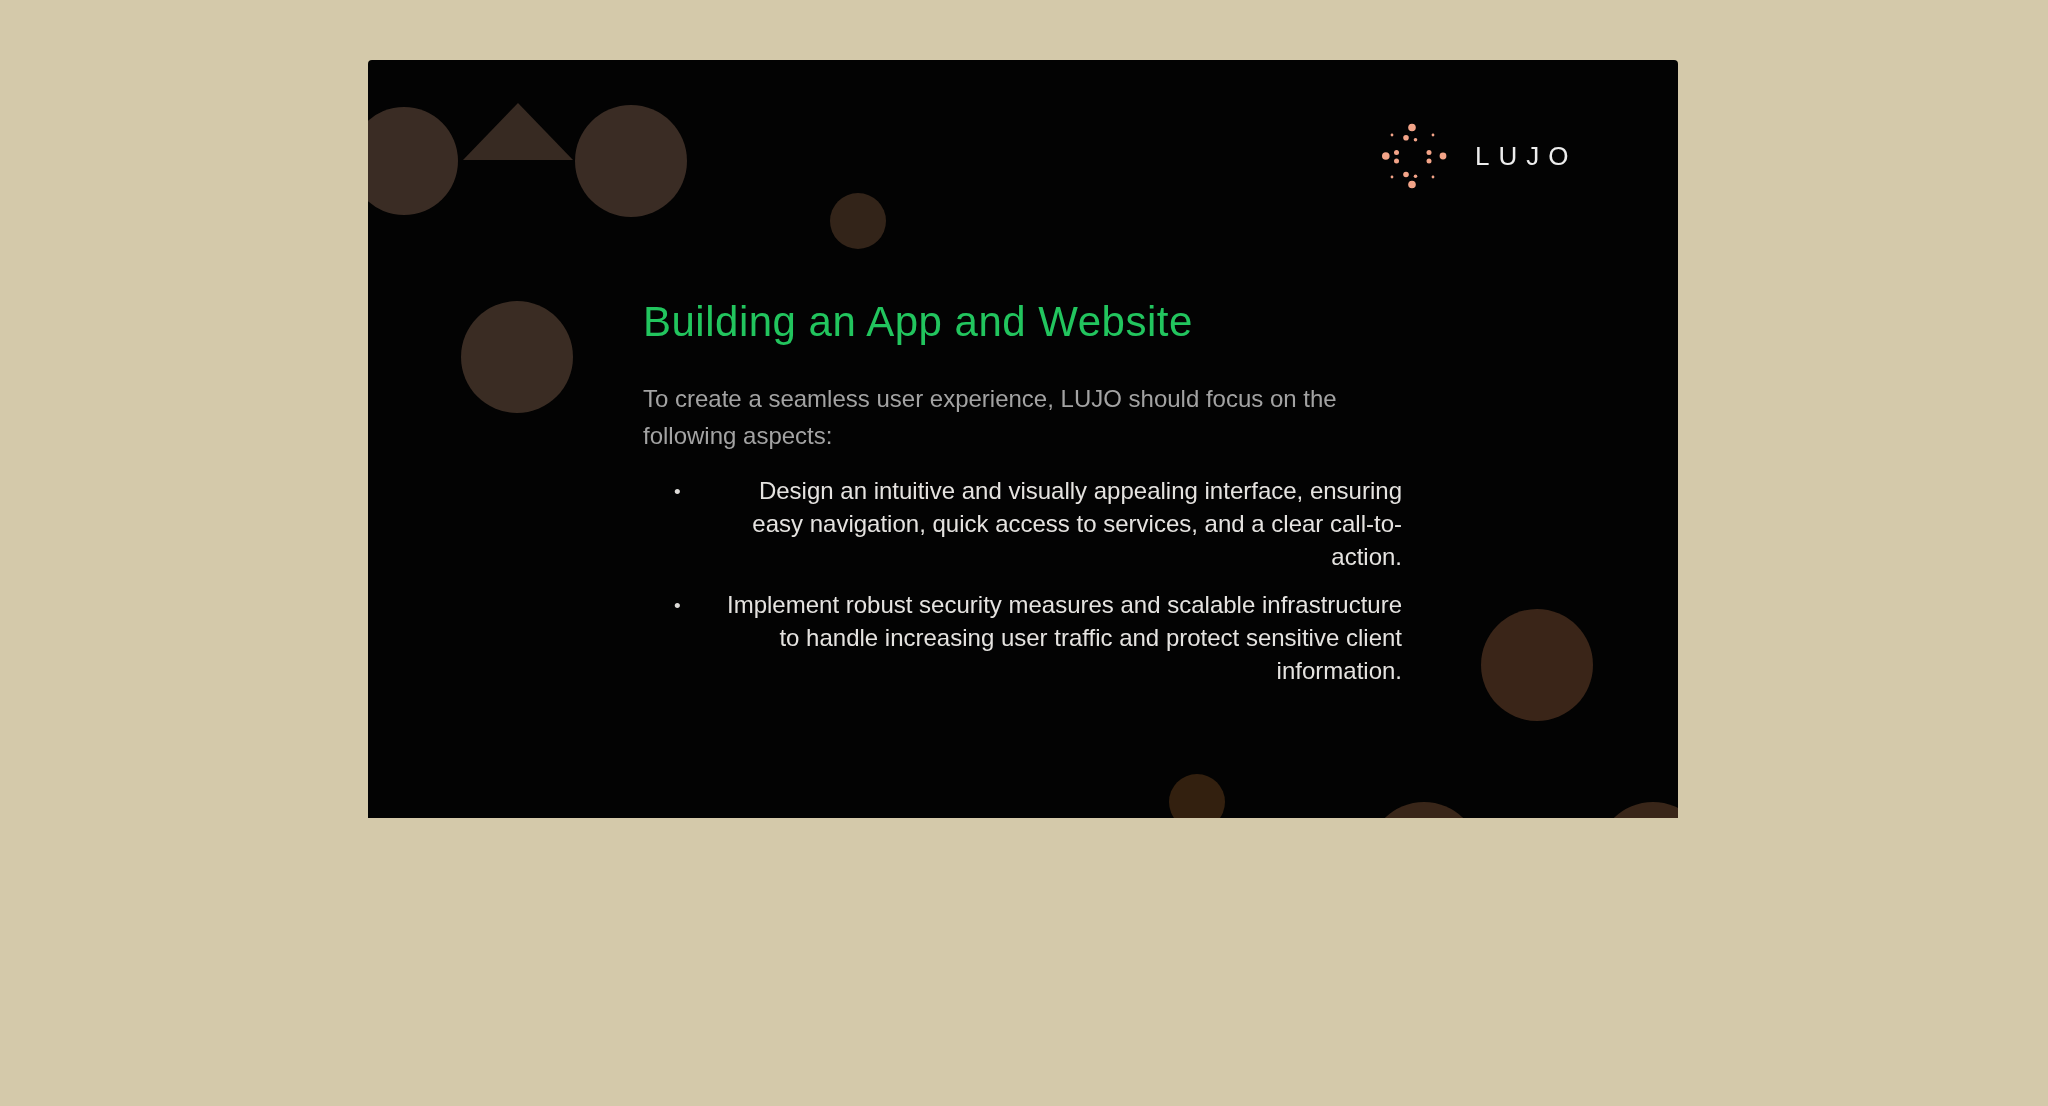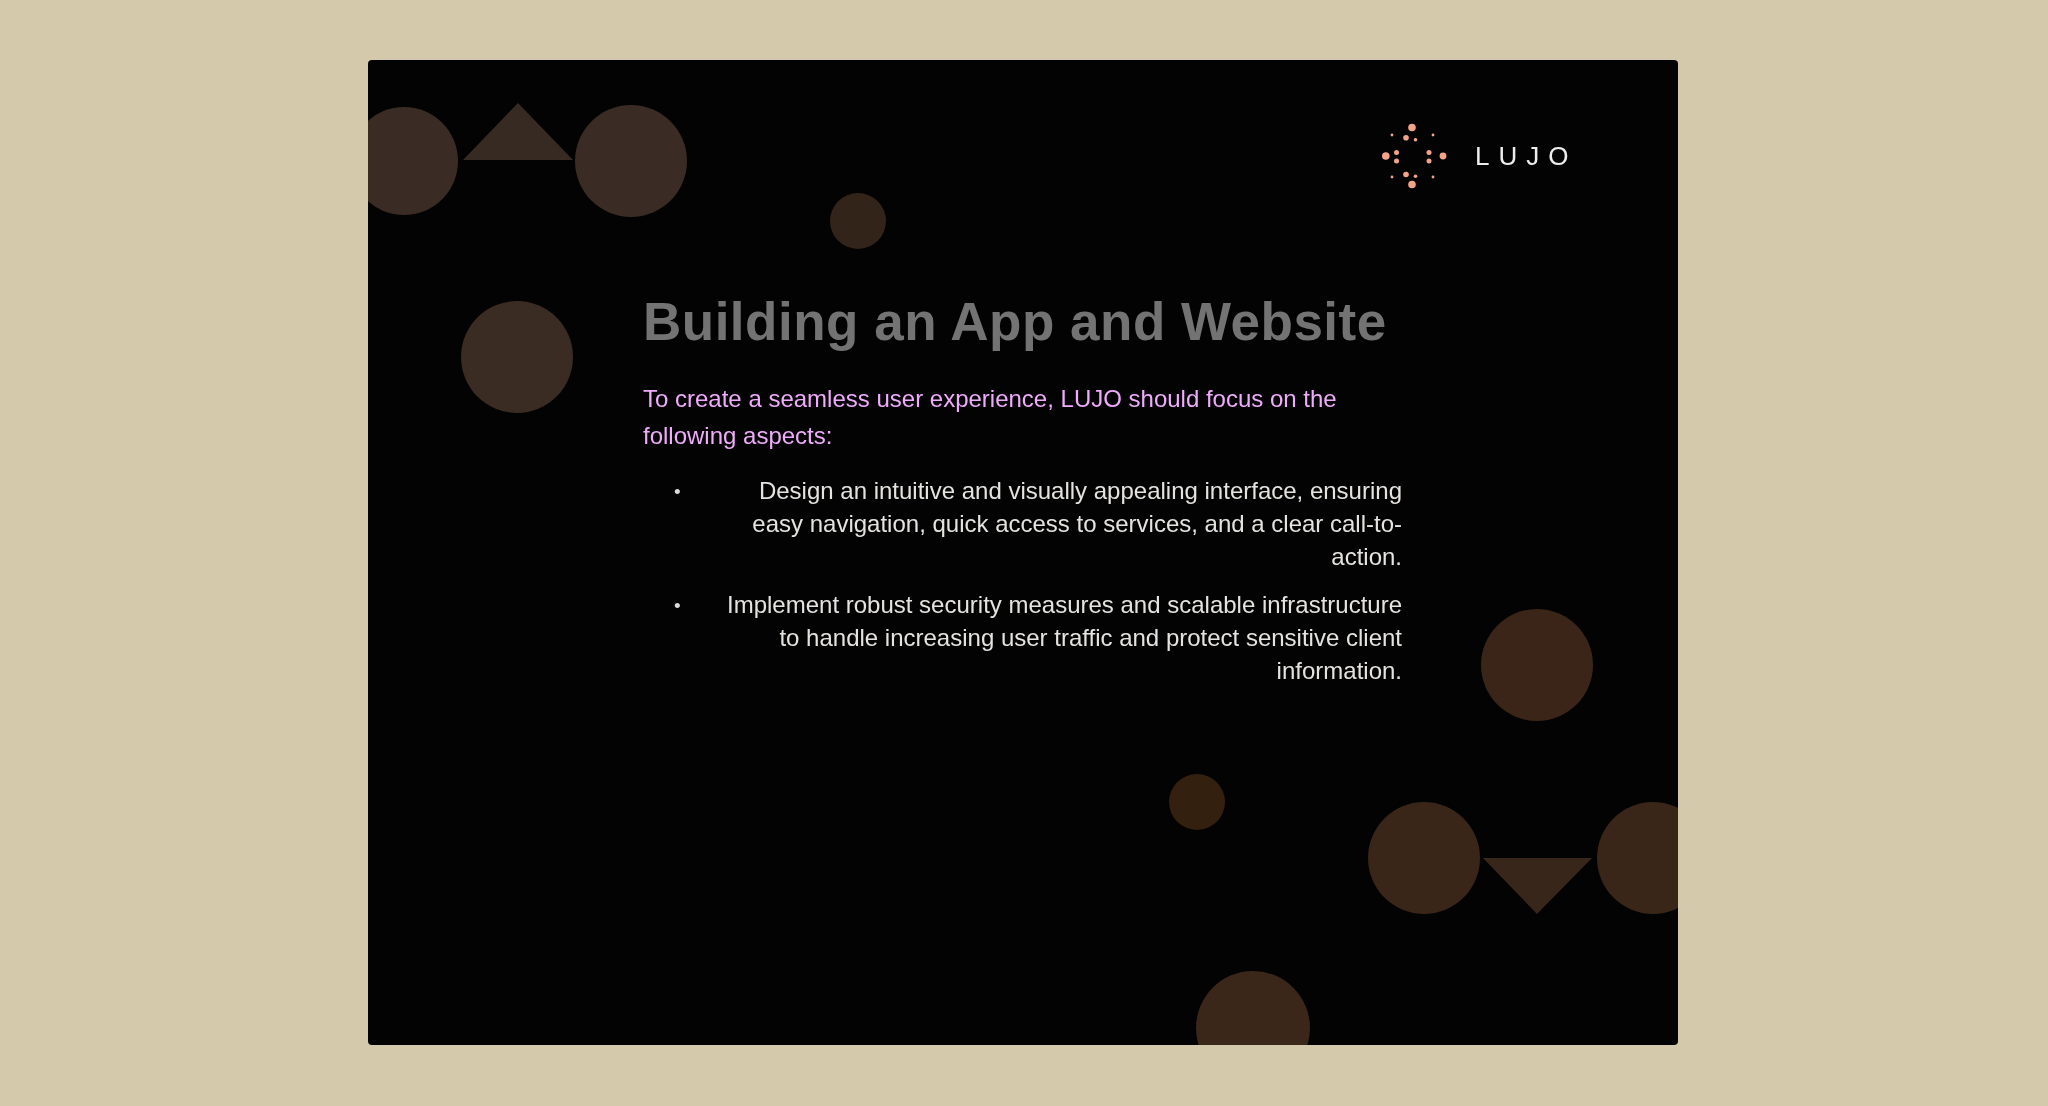--- a/index.html
+++ b/index.html
@@ -4,21 +4,21 @@
 <style>
   html, body {
     margin: 0;
     padding: 0;
     background: #d4c9aa;
     font-family: "Liberation Sans", "DejaVu Sans", sans-serif;
   }
   .stage {
     position: relative;
     width: 2048px;
-    height: 1106px;
+    height: 818px;
     background: #d4c9aa;
     overflow: hidden;
   }
   .slide {
     position: absolute;
     left: 368px;
     top: 60px;
     width: 1310px;
     height: 985px;
     background: #030303;
@@ -57,36 +57,36 @@
     font-size: 26px;
     font-weight: 300;
     letter-spacing: 9px;
     line-height: 68px;
     white-space: nowrap;
   }
   .slide-title {
     position: absolute;
     left: 275px;
     top: 230px;
-    font-size: 53px;
-    font-weight: 700;
+    font-size: 42px;
+    font-weight: 400;
     line-height: 64px;
     letter-spacing: 0.5px;
-    color: #737373;
+    color: #22c55e;
     white-space: nowrap;
   }
   .slide-intro {
     position: absolute;
     left: 275px;
     top: 320px;
     width: 750px;
     font-size: 24px;
     font-weight: 400;
     line-height: 37px;
-    color: #f0abfc;
+    color: #a3a3a3;
   }
   .slide-bullets {
     position: absolute;
     left: 304px;
     top: 414px;
     width: 730px;
     margin: 0;
     padding: 0;
     list-style: none;
     font-size: 24px;

